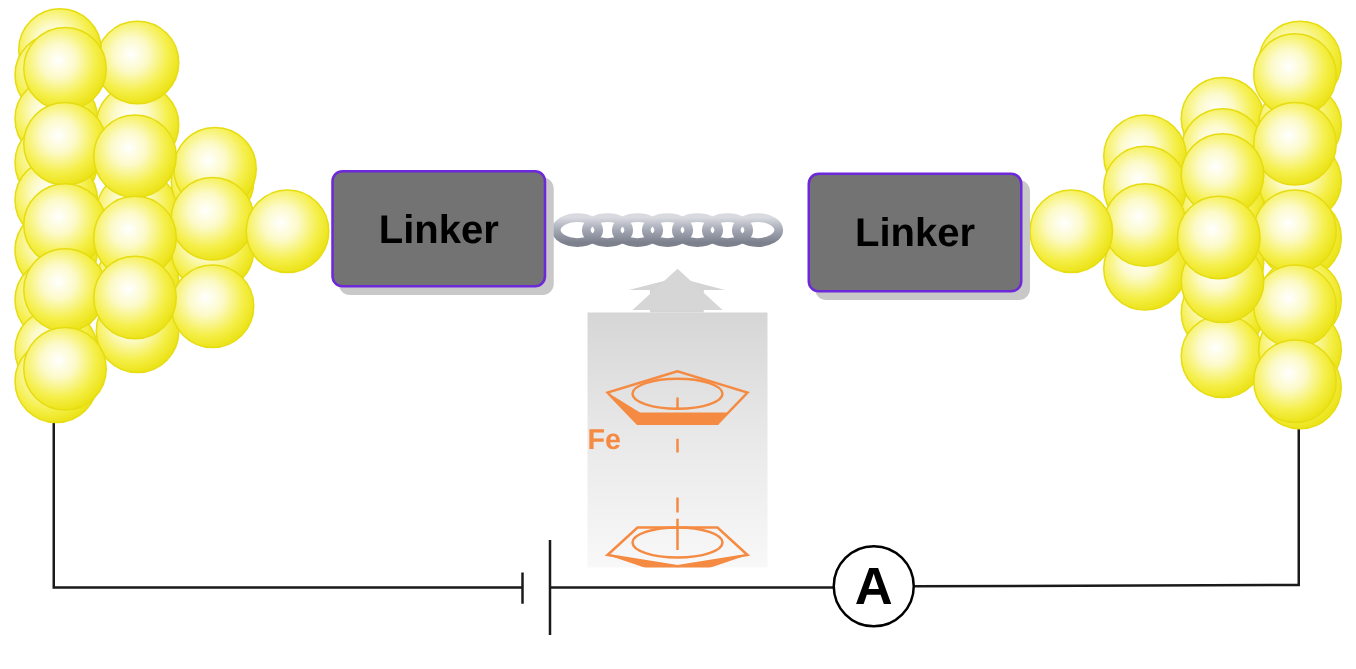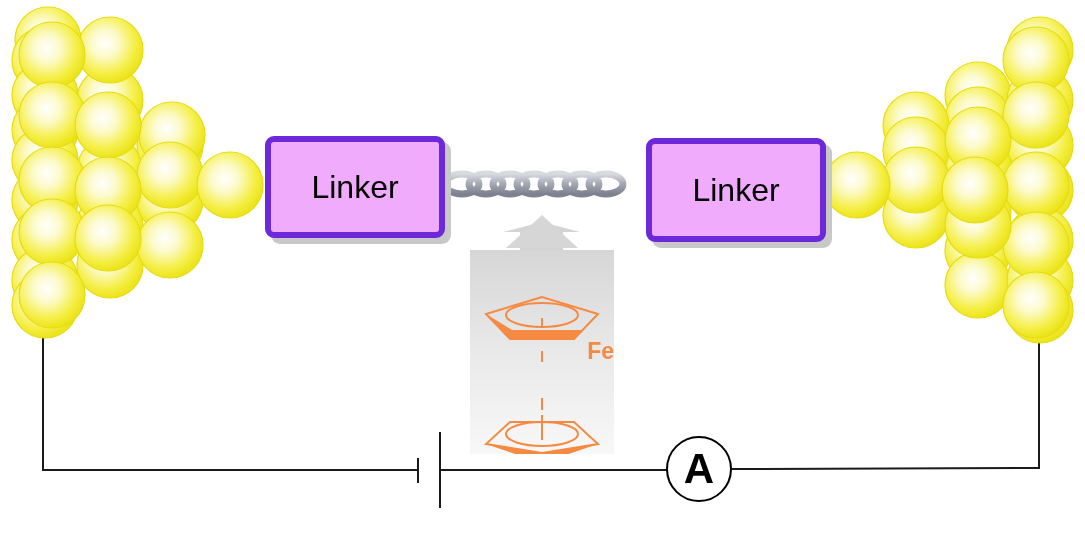--- a/index.html
+++ b/index.html
@@ -1,28 +1,28 @@
 <!DOCTYPE html>
 <html><head>
 <meta charset="utf-8">
 <style>
   html, body { margin: 0; padding: 0; background: #ffffff; }
   body { width: 1085px; height: 535px; position: relative; overflow: hidden; font-family: "Liberation Sans", sans-serif; }
   #canvas { position: absolute; left: 0; top: 0; }
   .linker-box {
-    position: absolute; background: #f0abfc; border: 6px solid #6d28d9; border-radius: 9px;
+    position: absolute; background: #737373; border: 2px solid #6d28d9; border-radius: 9px;
     box-shadow: 6px 6px 0 #c8c8c8; display: flex; align-items: center; justify-content: center;
-    font-weight: normal; font-size: 32px; color: #000;
+    font-weight: bold; font-size: 32px; color: #000;
   }
   .fe-panel {
     position: absolute; left: 470px; top: 250px; width: 144px; height: 204px;
     background: linear-gradient(to bottom, #d6d6d6 0%, #e9e9e9 50%, #f8f8f8 100%);
   }
   .fe-label {
-    position: absolute; left: 470px; top: 338px; width: 144px; text-align: right;
+    position: absolute; left: 470px; top: 338px; width: 144px; text-align: left;
     color: #f58a42; font-weight: bold; font-size: 23px;
   }
   .ammeter {
     position: absolute; left: 666px; top: 436px; width: 66px; height: 66px;
     border: 2px solid #000; border-radius: 50%; background: #fff; box-sizing: border-box;
     display: flex; align-items: center; justify-content: center;
     font-weight: bold; font-size: 42px; color: #000; line-height: 1;
   }
 </style>
 </head>

